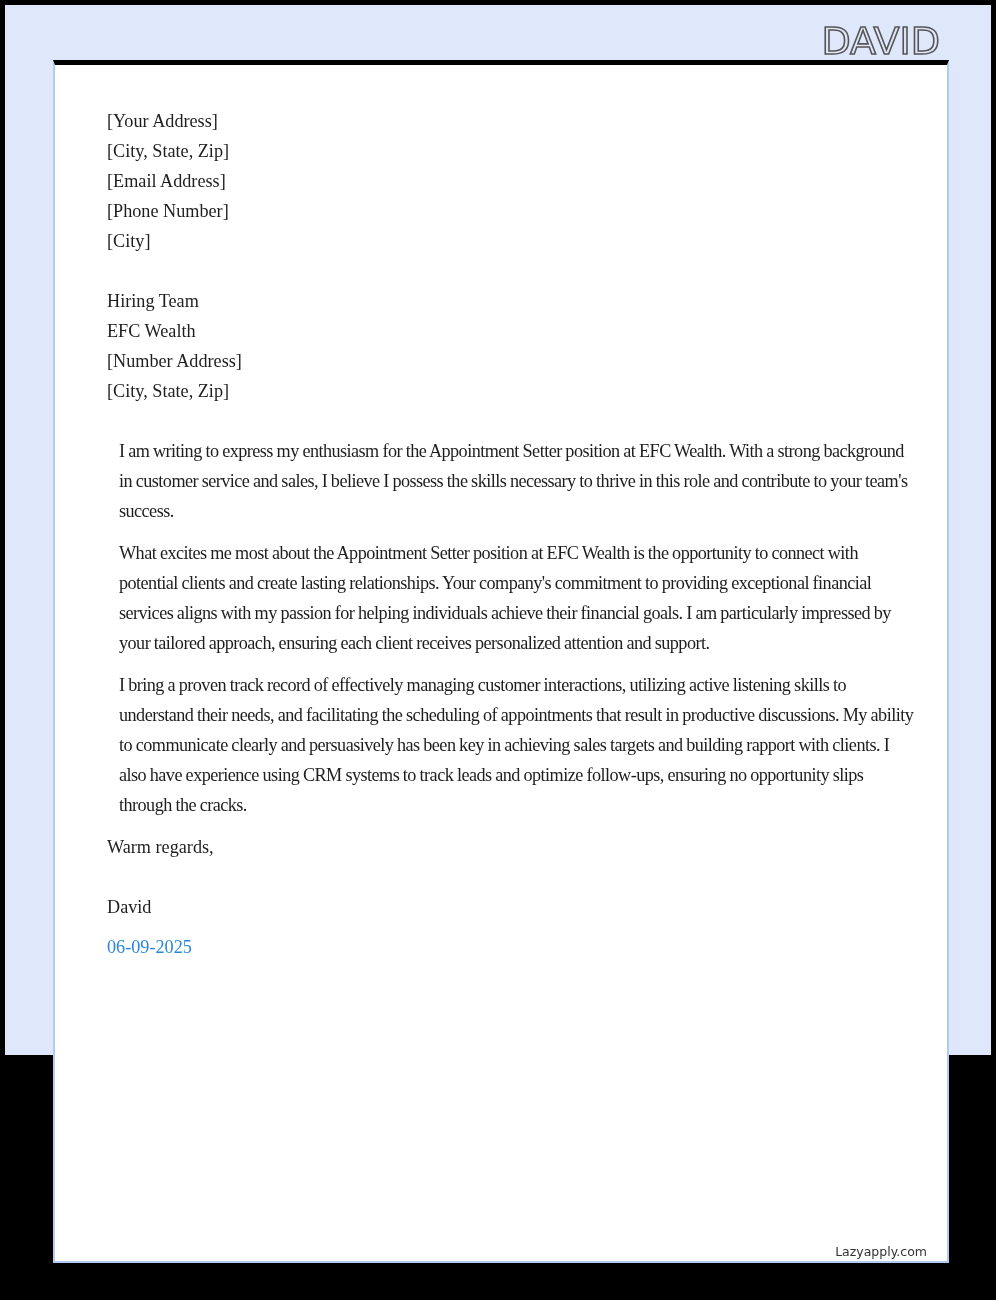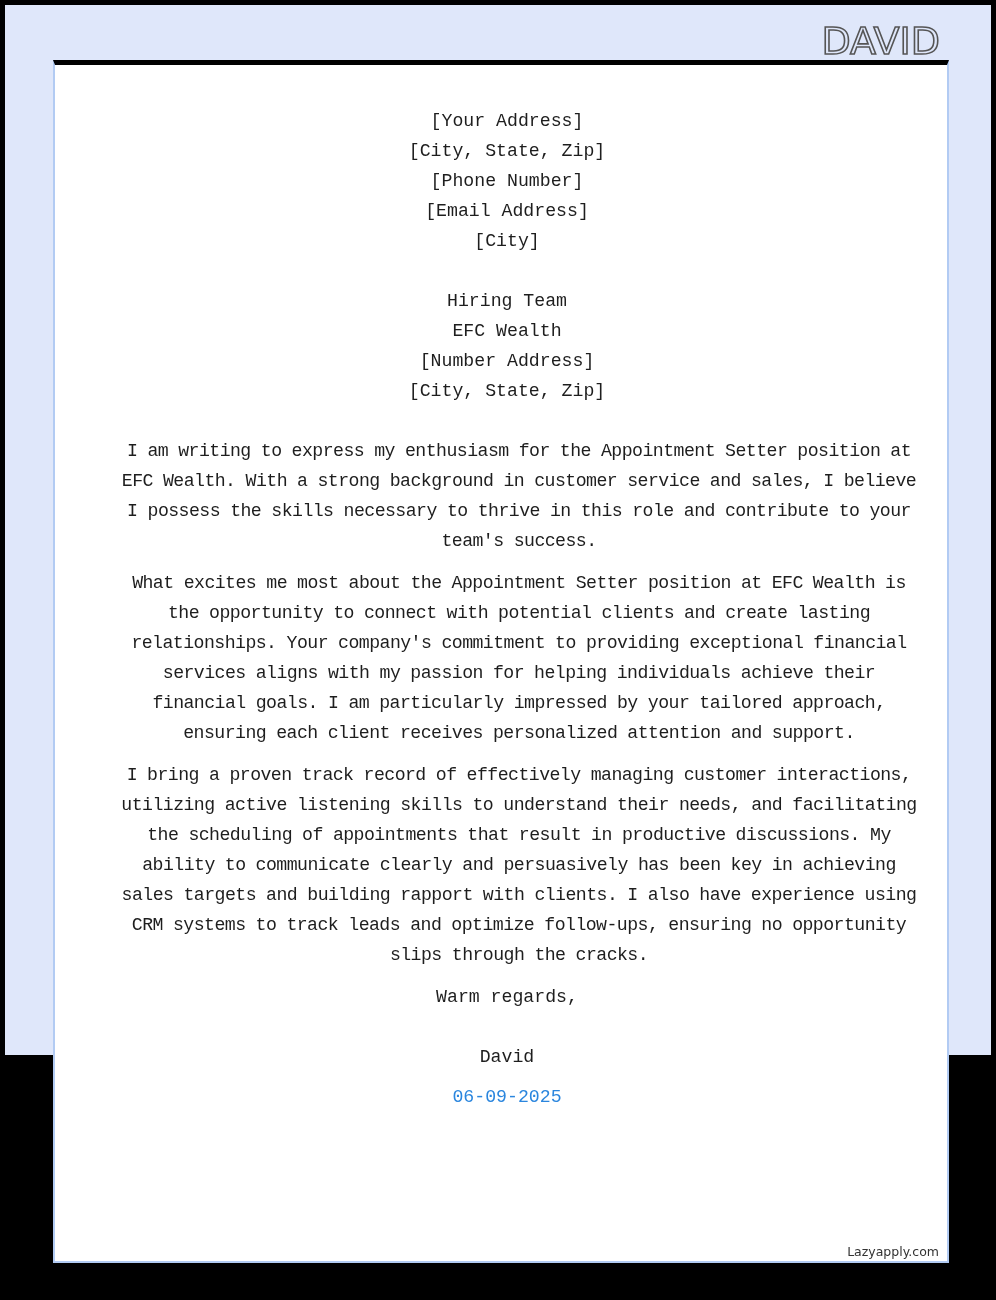--- a/index.html
+++ b/index.html
@@ -45,25 +45,24 @@
     border-left: 2px solid #b2cbf3;
     border-right: 2px solid #b2cbf3;
     border-bottom: 2px solid #b2cbf3;
     box-sizing: border-box;
   }
   .letter {
     position: absolute;
     left: 52px;
     top: 41px;
     width: 800px;
-    font-family: Liberation Mono, monospace;
+    font-family: Liberation Serif, serif;
     font-size: 18.2px;
     line-height: 30px;
     color: #1e1e1e;
-    text-align: center;
   }
   .letter p {
     margin: 12px;
   }
   .block {
     margin-bottom: 30px;
   }
   .line {
     display: block;
     white-space: nowrap;
@@ -72,41 +71,41 @@
     margin: 0 0 30px 0;
     width: 800px;
     letter-spacing: -0.55px;
     word-spacing: -0.3px;
   }
   .date-stamp {
     color: #2b86de;
   }
   .footer-brand {
     position: absolute;
-    right: 8px;
+    right: 20px;
     bottom: 2px;
     font-family: "DejaVu Sans", sans-serif;
     font-size: 12.5px;
     color: #333333;
   }
 </style>
 </head>
 <body>
 
 <div class="frame">
   <div class="brand-name">DAVID</div>
 
   <div class="card">
     <div class="letter">
 
       <div class="block">
         <span class="line">[Your Address]</span>
         <span class="line">[City, State, Zip]</span>
+        <span class="line">[Email Address]</span>
         <span class="line">[Phone Number]</span>
-        <span class="line">[Email Address]</span>
         <span class="line">[City]</span>
       </div>
 
       <div class="block">
         <span class="line">Hiring Team</span>
         <span class="line">EFC Wealth</span>
         <span class="line">[Number Address]</span>
         <span class="line">[City, State, Zip]</span>
       </div>
 

